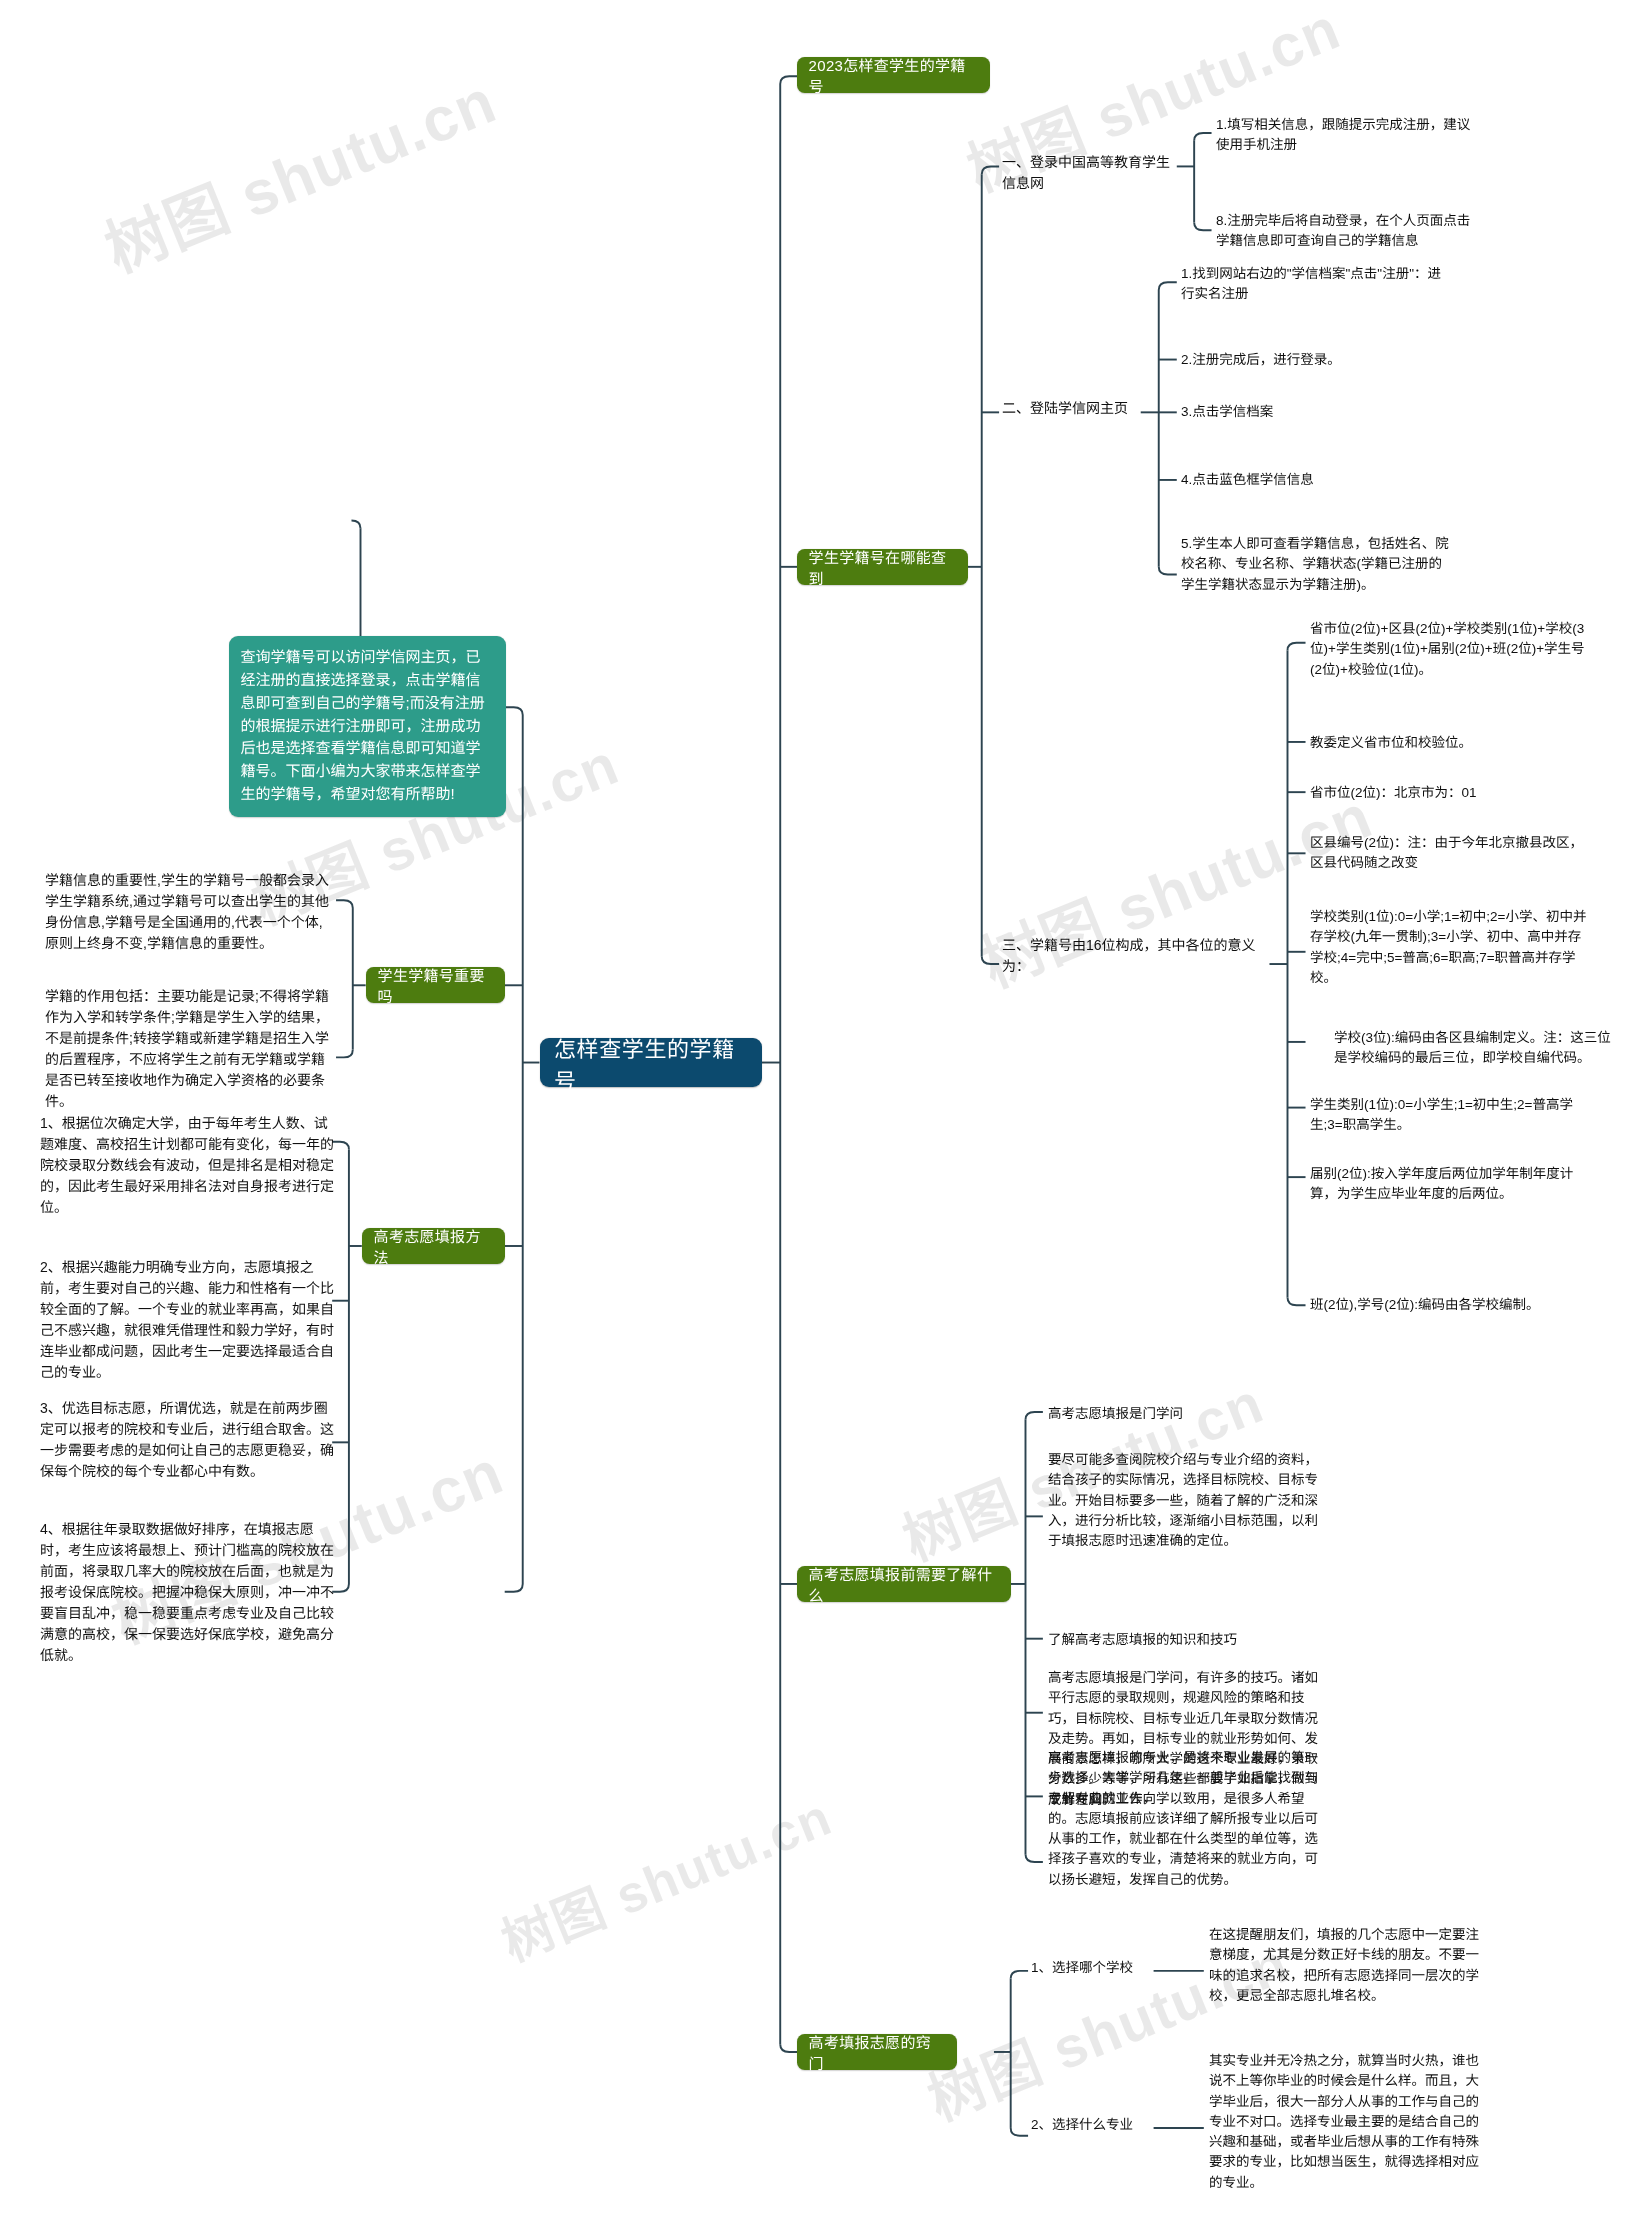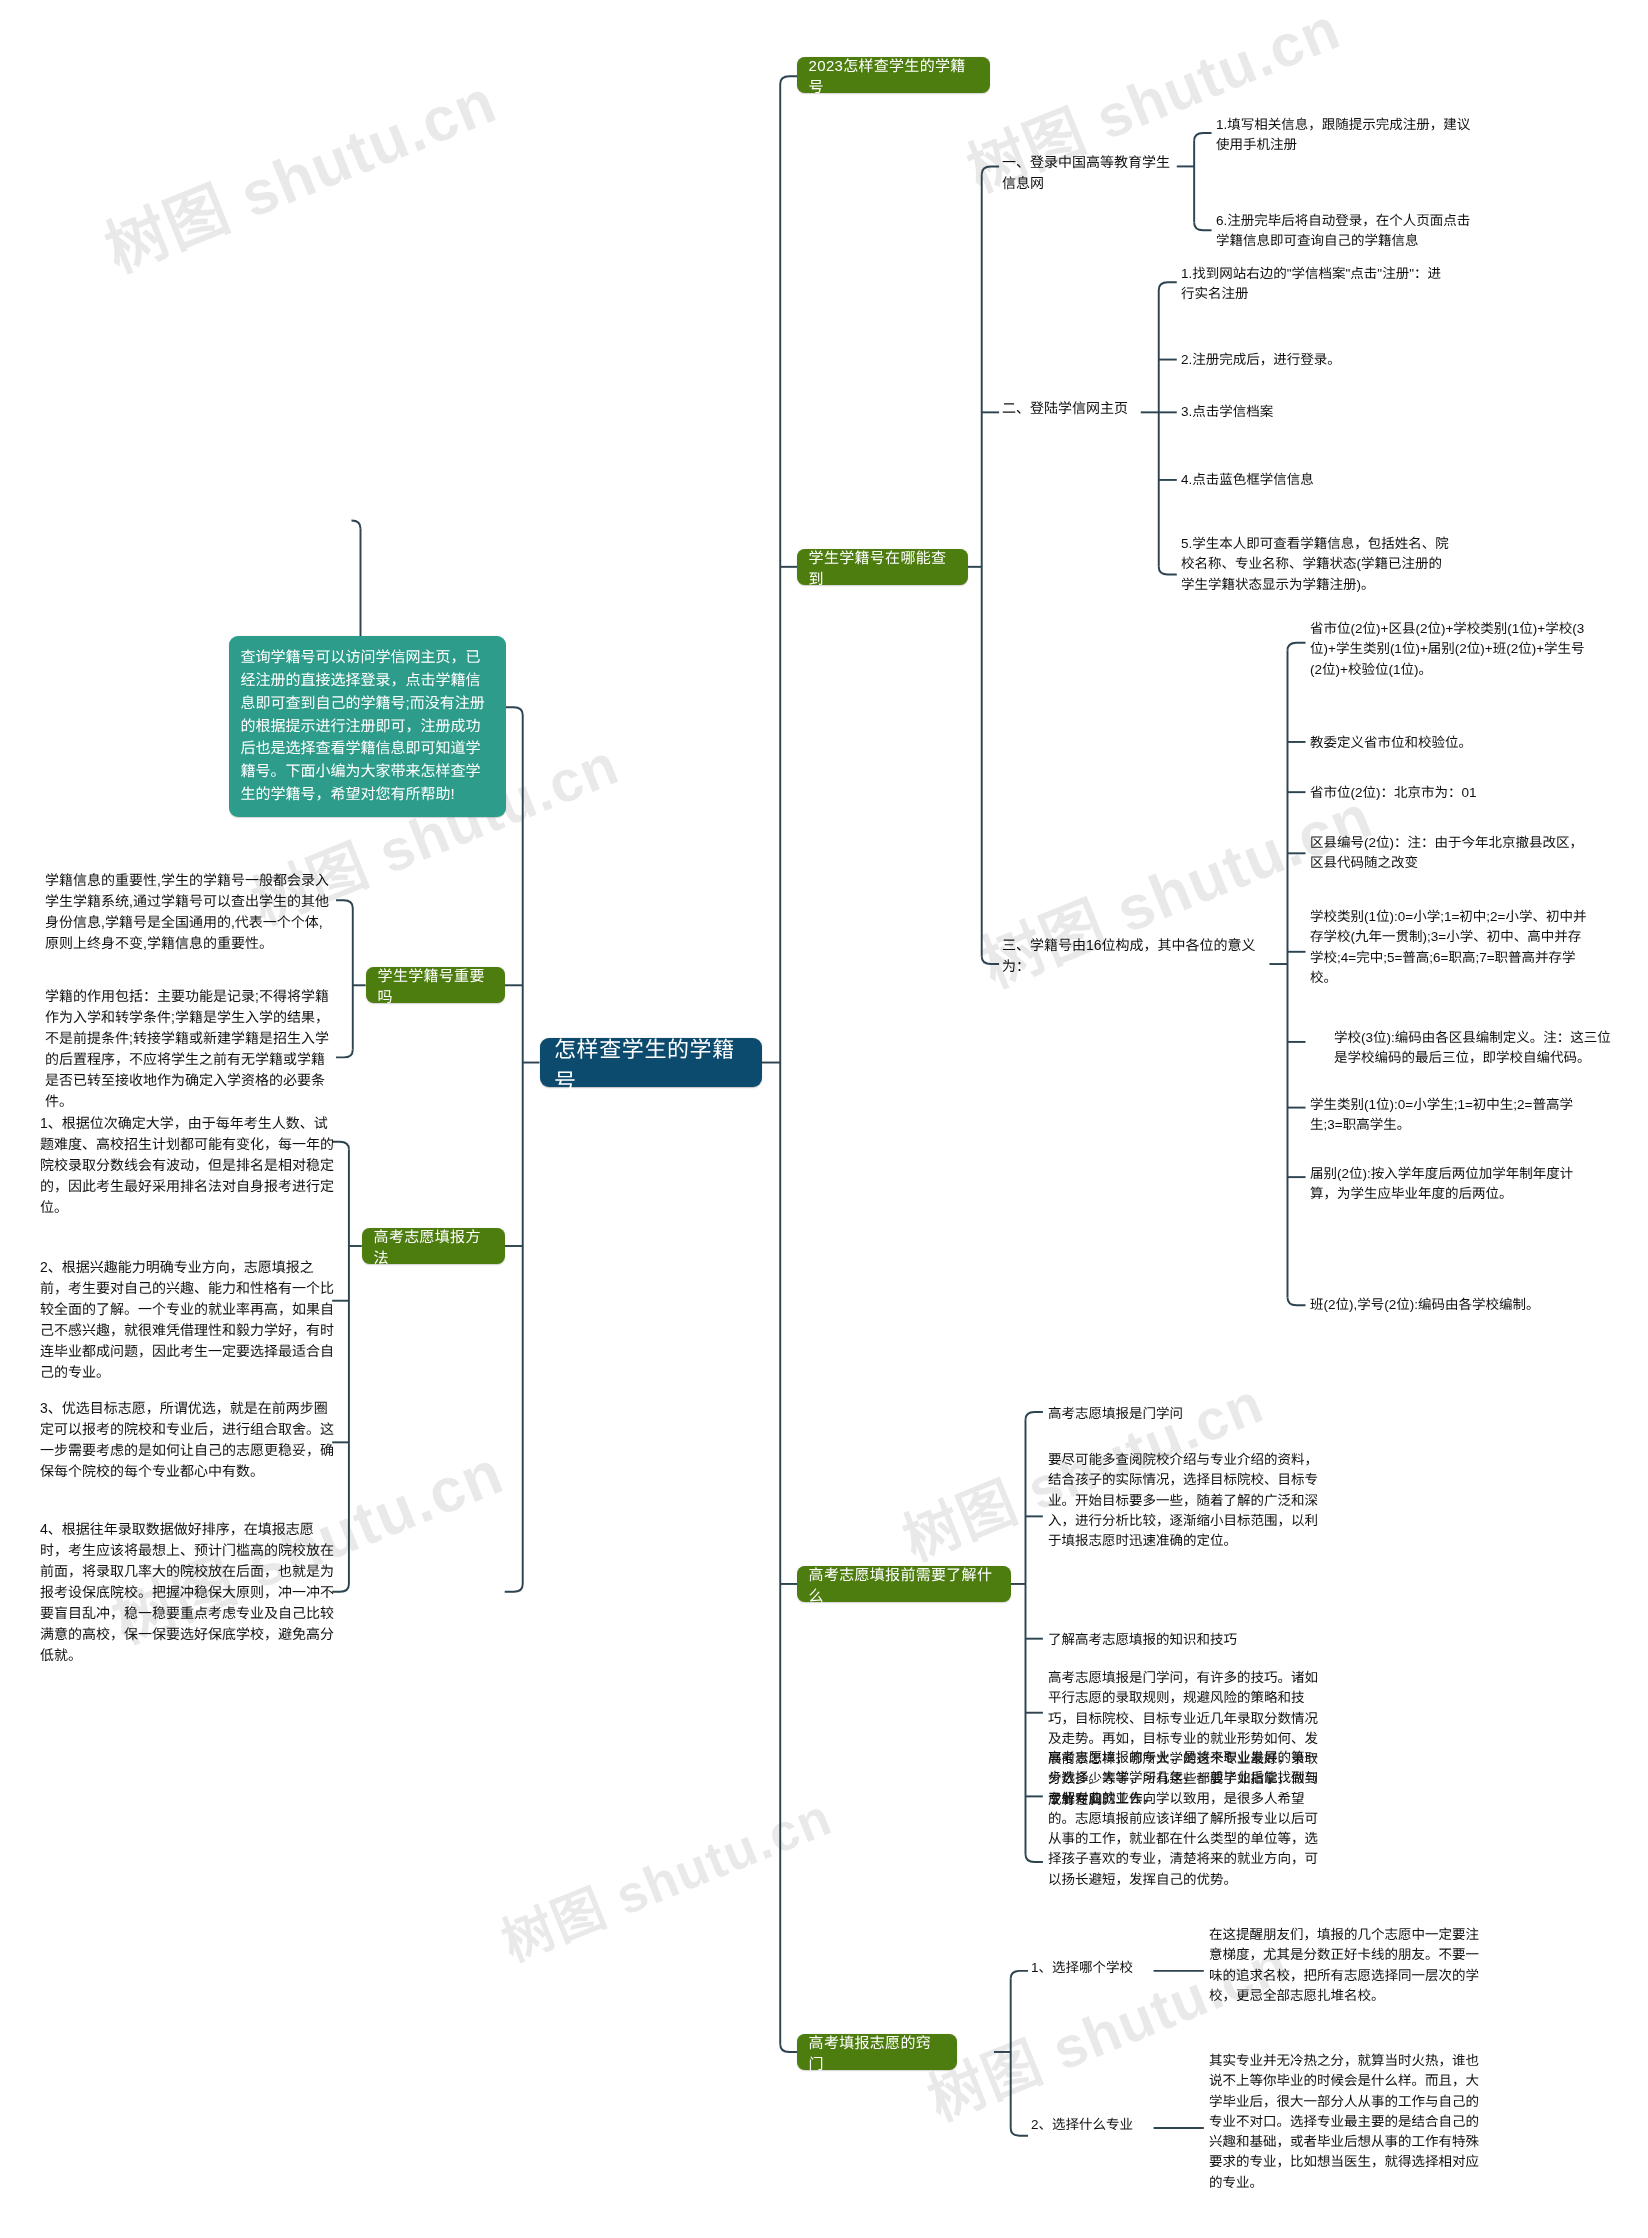--- a/index.html
+++ b/index.html
@@ -267,21 +267,21 @@
   </div>
 
   <div class="node leaf-node" style="left:1002px; top:935px; width:270px;">
     <span>三、学籍号由16位构成，其中各位的意义为：</span>
   </div>
 
   <div class="node leaf-node leaf-small" style="left:1216px; top:115px; width:264px;">
     <span>1.填写相关信息，跟随提示完成注册，建议使用手机注册</span>
   </div>
   <div class="node leaf-node leaf-small" style="left:1216px; top:211px; width:264px;">
-    <span>6.注册完毕后将自动登录，在个人页面点击学籍信息即可查询自己的学籍信息</span>
+    <span>8.注册完毕后将自动登录，在个人页面点击学籍信息即可查询自己的学籍信息</span>
   </div>
 
   <div class="node leaf-node leaf-small" style="left:1181px; top:264px; width:270px;">
     <span>1.找到网站右边的"学信档案"点击"注册"：进行实名注册</span>
   </div>
   <div class="node leaf-node leaf-small" style="left:1181px; top:350px; width:270px;">
     <span>2.注册完成后，进行登录。</span>
   </div>
   <div class="node leaf-node leaf-small" style="left:1181px; top:402px; width:270px;">
     <span>3.点击学信档案</span>

